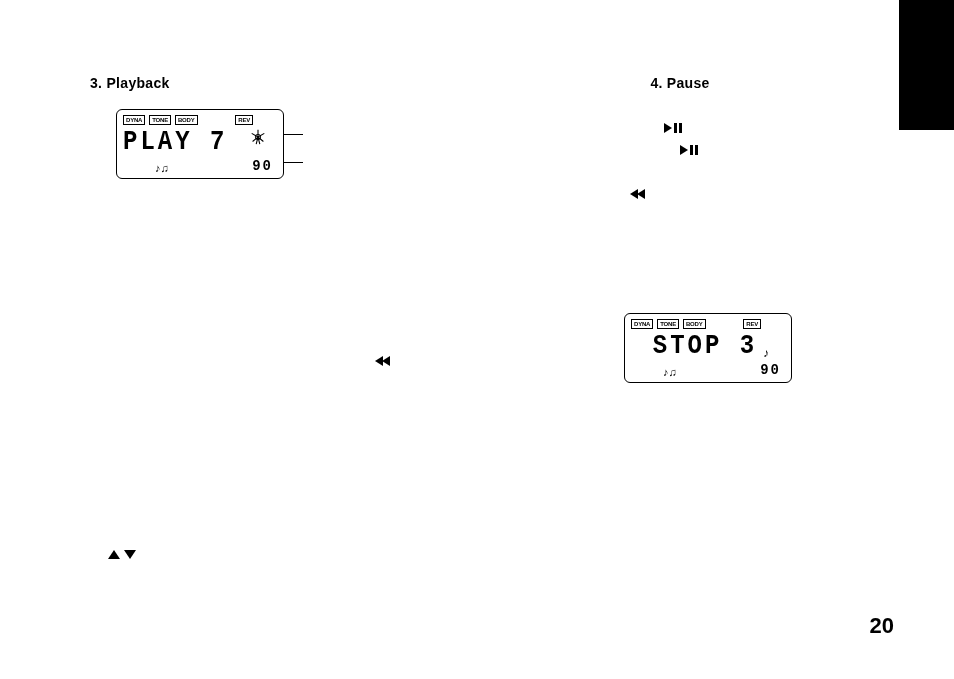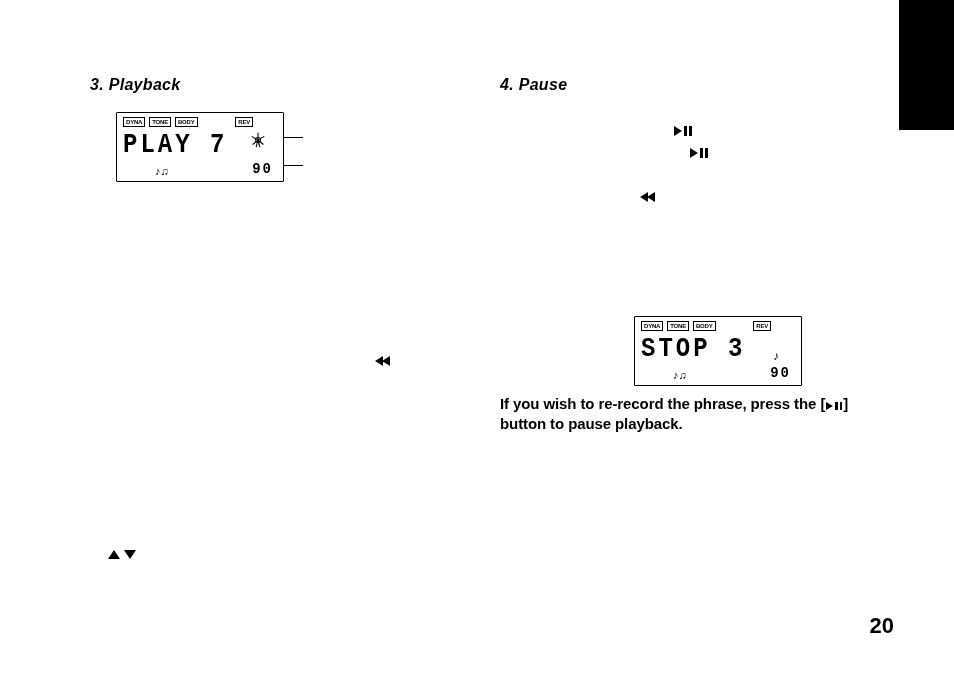--- a/index.html
+++ b/index.html
@@ -24,36 +24,35 @@
     position: relative;
     width: 100%;
     height: 100%;
   }
   .col {
     position: absolute;
     top: 76px;
     width: 380px;
   }
   .col-left { left: 90px; }
-  .col-right { left: 500px; }
+  .col-right { left: 490px; text-align: center; }
   .heading {
     font-weight: 700;
-    font-size: 16px;
+    font-size: 14px;
     letter-spacing: 0.3px;
     line-height: 1.1;
     margin-bottom: 18px;
-    font-style: italic;
   }
 
   
   .lcd {
     width: 168px;
     height: 70px;
     border: 1.5px solid #000;
-    border-radius: 1px;
+    border-radius: 6px;
     margin-left: 26px;
     position: relative;
     padding: 4px 12px 4px 6px;
     box-sizing: border-box;
   }
   .lcd .toprow {
     display: flex;
     gap: 4px;
     align-items: center;
     height: 11px;
@@ -294,25 +293,16 @@
         </div>
         <div class="seg">STOP 3</div>
         <span class="note-icon2">♪</span>
         <div class="bottom">
           <span class="musicnotes">♪♫</span>
           <span class="bpm">90</span>
         </div>
       </div>
     </div>
 
-    <div class="body-text">
-      <span>If you wish to re-record the phrase, press the [</span><span class="inline-pp">
-          <span class="tri-right"></span>
-          <span class="bars">
-            <span></span>
-            <span></span>
-          </span>
-        </span><span>] button to pause playback.</span>
-    </div>
   </div>
 
   <div class="pagenum">20</div>
 </div>
 
 </body></html>

